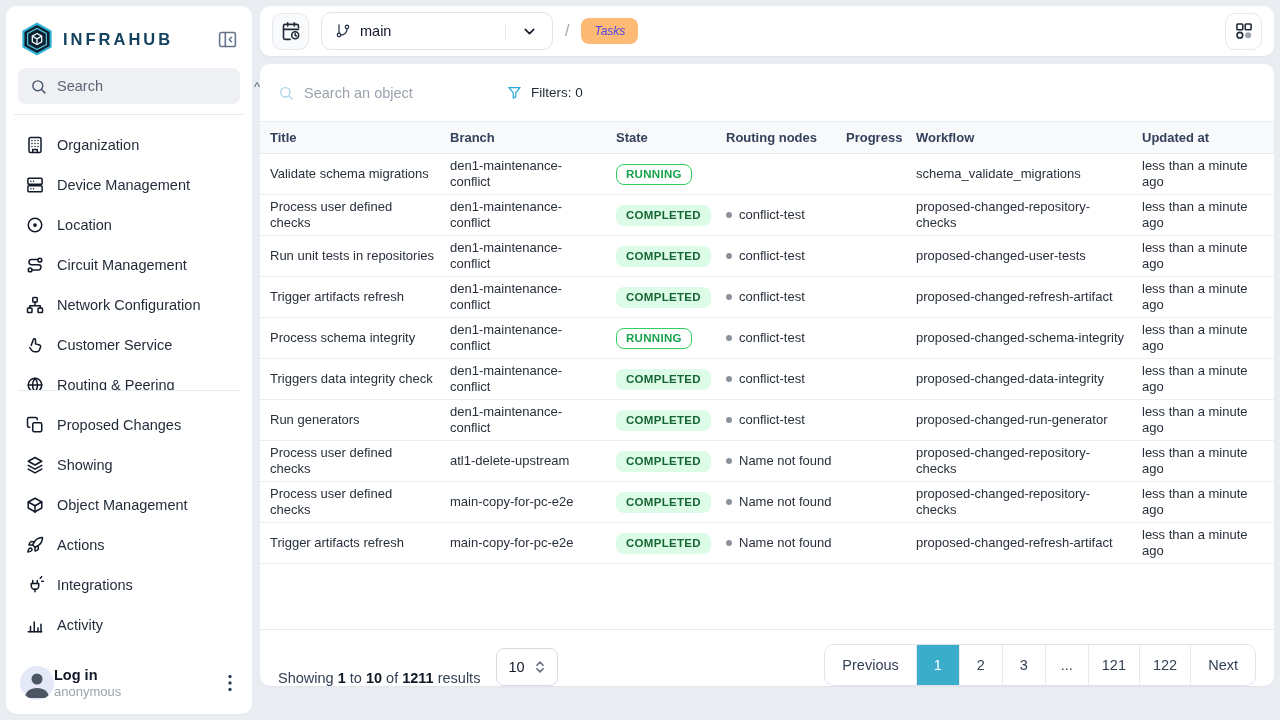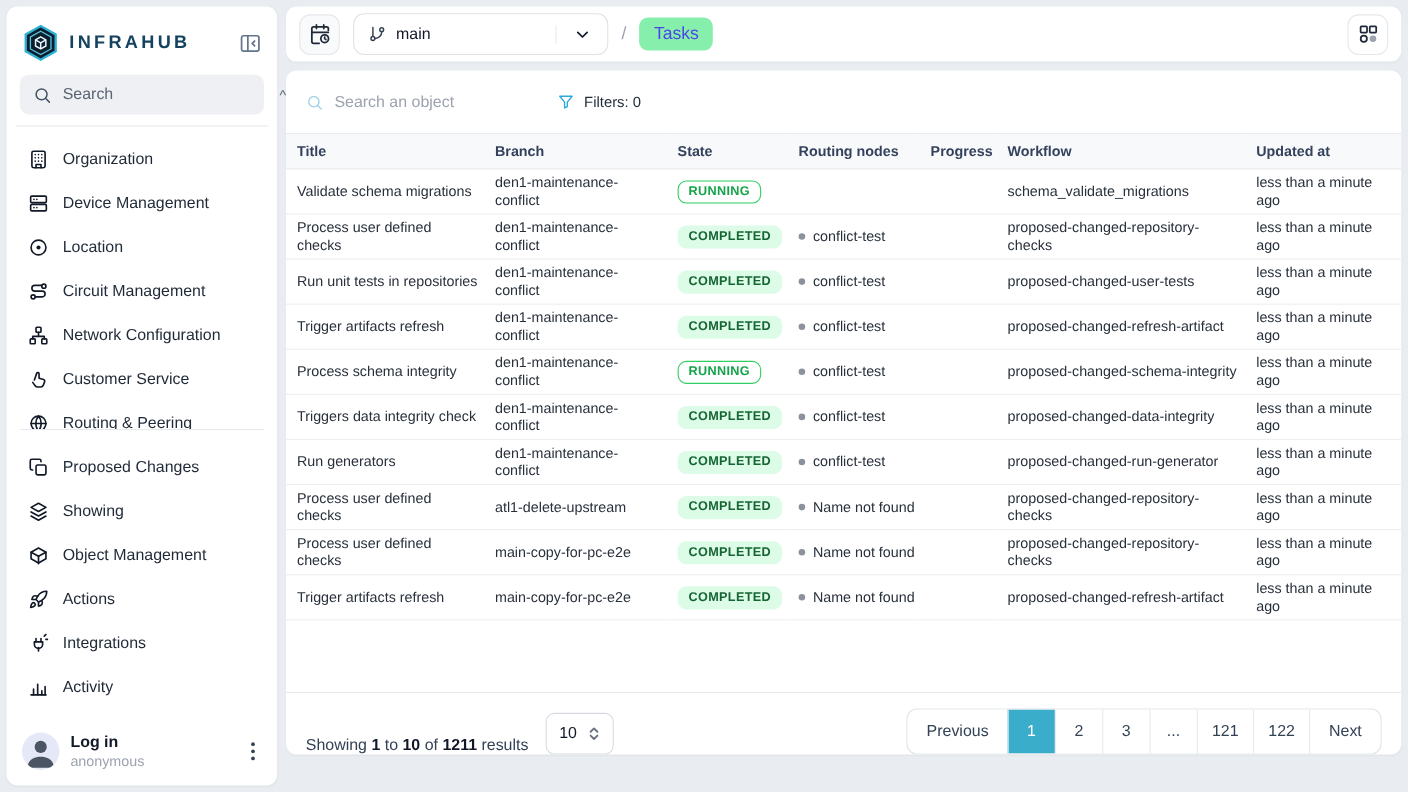--- a/index.html
+++ b/index.html
@@ -33,21 +33,21 @@
   .sb-kbd { font-size:13px; color:#5b6472; }
   .sb-divider { border-top:1px solid #e7eaee; margin:0 -4px 10px; }
   .nav-scroll { height:266px; overflow:hidden; border-bottom:1px solid #e7eaee;text-align:center; }
   .nav-group2 { margin-top:14px; }
   .nav-item {
     height:40px; display:flex; align-items:center; gap:13px; padding:0 8px;
     border-radius:8px; cursor:pointer; font-size:14.5px; color:#1f2937;
   }
   .nav-ic { width:18px; height:18px; flex:none; color:#111827; }
   .nav-ic svg { width:18px; height:18px; stroke:currentColor; fill:none; stroke-width:2; stroke-linecap:round; stroke-linejoin:round; }
-  .sb-footer { margin-top:auto; display:flex; align-items:center; gap:10px; padding:6px 2px 2px; }
+  .sb-footer { margin-top:auto; display:flex; align-items:center; padding:6px 2px 2px; }
   .avatar { width:34px; height:34px; border-radius:50%; background:#e4e8f7; overflow:hidden; position:relative; flex:none; }
   .avatar svg { width:34px; height:34px; }
   .sb-footer-name { font-size:14.5px; font-weight:700; color:#111827; }
   .sb-footer-sub { font-size:13px; color:#9ca3af; margin-top:1px; }
   .kebab { margin-left:auto; color:#374151; cursor:pointer; padding:4px 6px; }
 
   
   .main { flex:1; display:flex; flex-direction:column; gap:8px; }
   .topbar {
     background:#fff; border-radius:10px; height:50px; flex:none;
@@ -64,22 +64,22 @@
     height:38px; width:232px; border:1px solid #dfe3e8; border-radius:10px; background:#fff;
     display:flex; align-items:center; cursor:pointer; overflow:hidden;
   }
   .branch-main { flex:1; display:flex; align-items:center; gap:9px; padding:0 13px; }
   .branch-main svg { width:16px; height:16px; stroke:#334155; fill:none; stroke-width:2; stroke-linecap:round; }
   .branch-label { font-size:14.5px; color:#111827; }
   .branch-caret { width:47px; border-left:1px solid #e7eaee; display:flex; align-items:center; justify-content:center; }
   .branch-caret svg { width:17px; height:17px; stroke:#111827; fill:none; stroke-width:2.2; stroke-linecap:round; stroke-linejoin:round; }
   .bc-sep { color:#9aa3af; font-size:16px; }
   .bc-chip {
-    background:#86efac; color:#4f46e5; font-size:16px; padding:6px 13px;
-    border-radius:8px; cursor:pointer;
+    background:#fdba74; color:#4f46e5; font-size:12px; padding:6px 13px;
+    border-radius:8px; cursor:pointer;font-style:italic;
   }
   .topbar-right { margin-left:auto; }
   .schema-btn { background:#fff; }
 
   
   .content {
     background:#fff; border-radius:10px; height:622px; flex:none;
     display:flex; flex-direction:column; overflow:hidden;
     box-shadow:0 1px 2px rgba(16,24,40,.04);
   }

